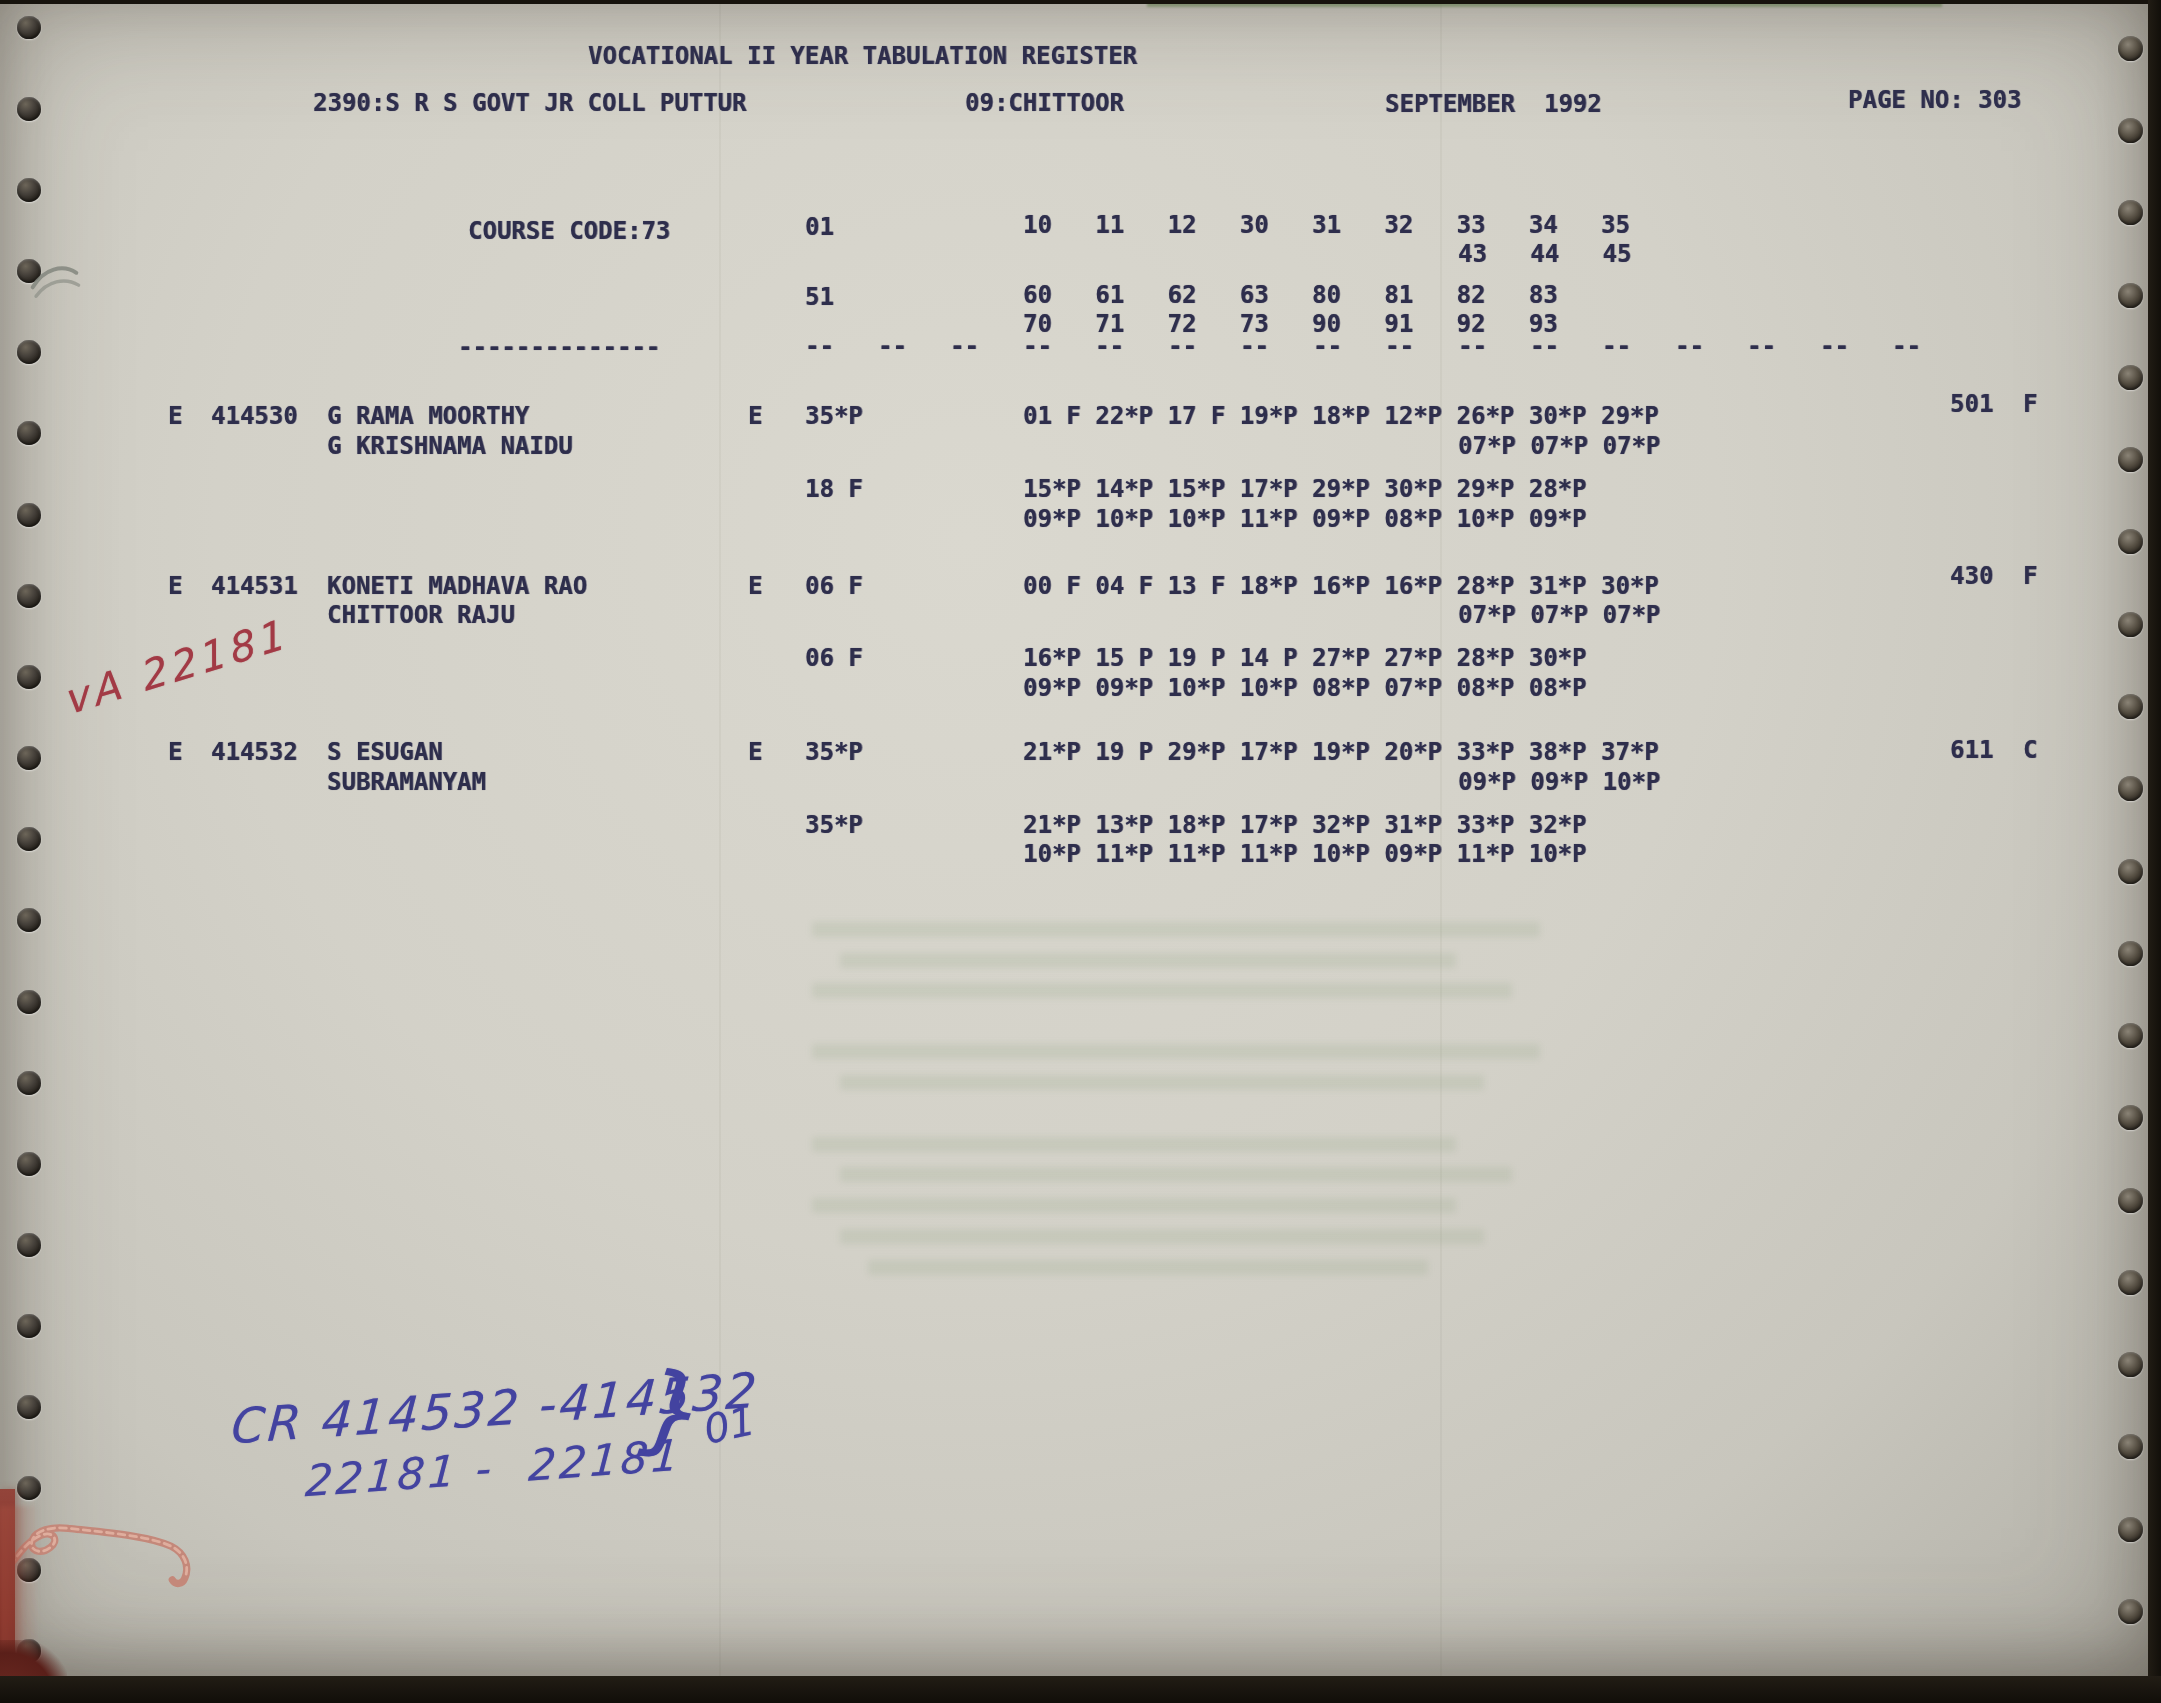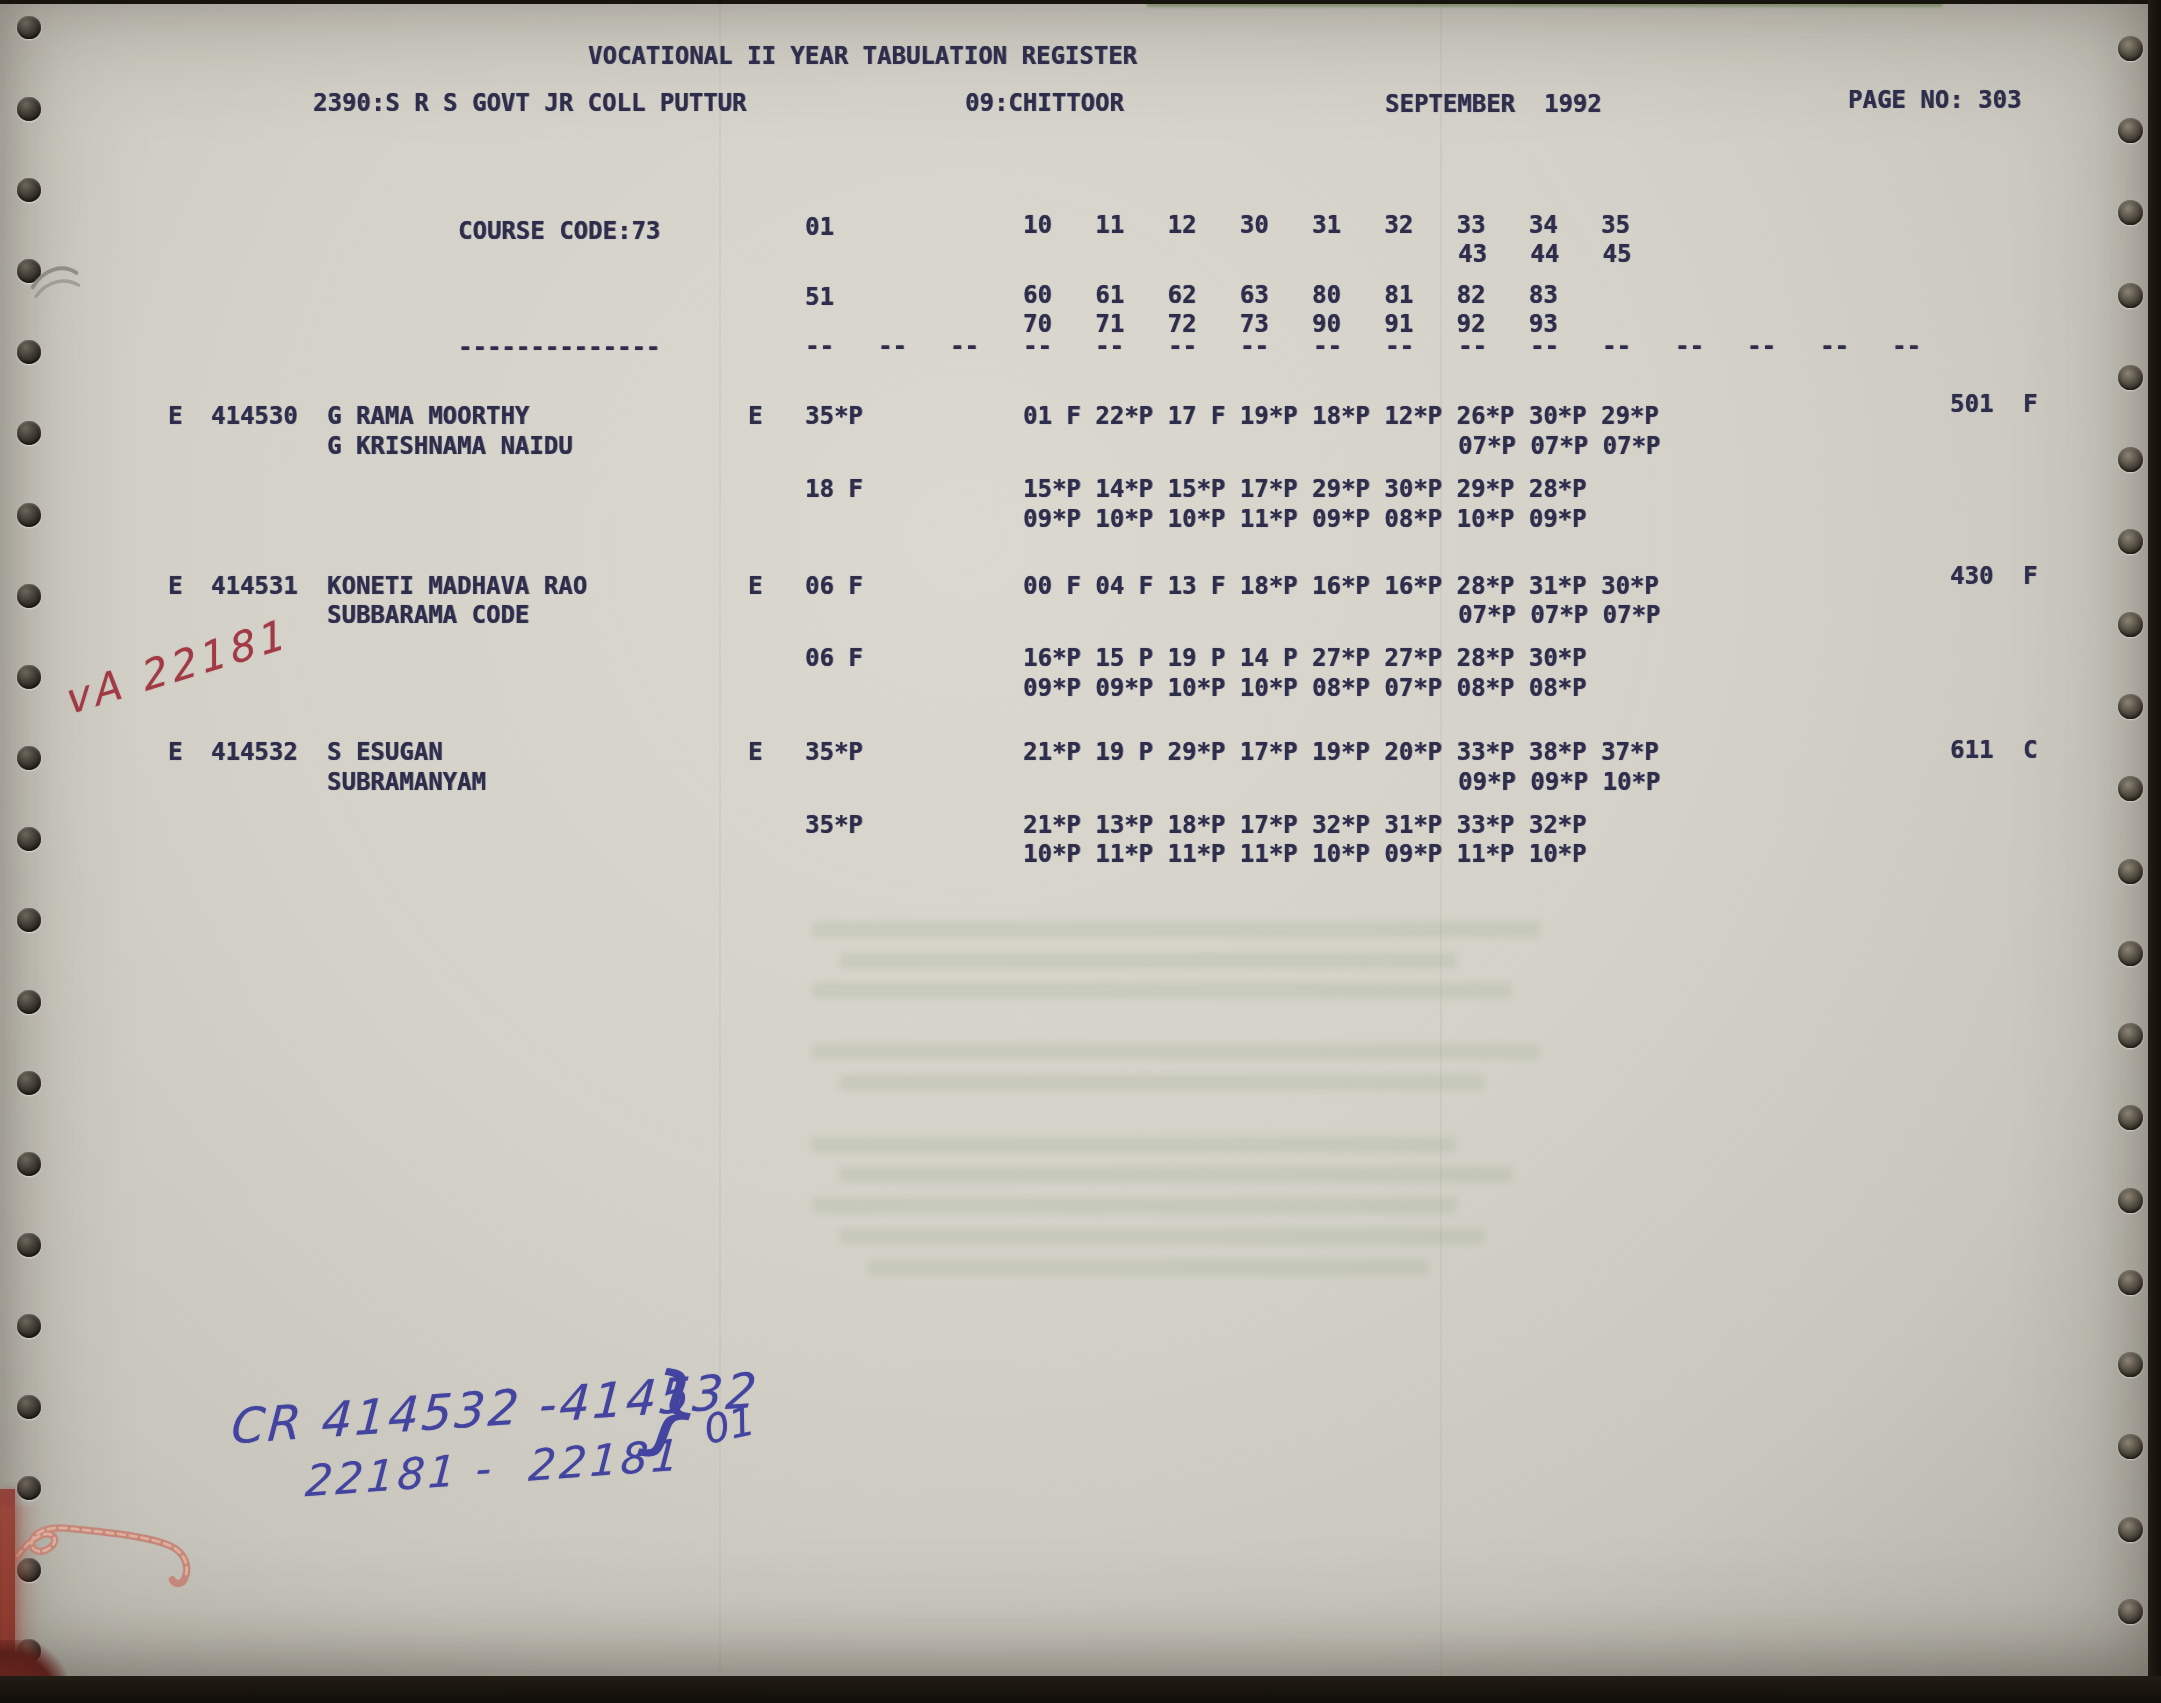--- a/index.html
+++ b/index.html
@@ -131,21 +131,21 @@
       <div class="ghost" style="left: 868px; top: 1260px; width: 560px; height: 14.6px;"></div>
     </div>
   <div id="top-bleed"></div>
 
   <div id="printed">
       <span class="prt" style="left: 588px; top: 44px;">VOCATIONAL II YEAR TABULATION REGISTER</span>
       <span class="prt" style="left: 313px; top: 91px;">2390:S R S GOVT JR COLL PUTTUR</span>
       <span class="prt" style="left: 965px; top: 91px;">09:CHITTOOR</span>
       <span class="prt" style="left: 1385px; top: 92px;">SEPTEMBER  1992</span>
       <span class="prt" style="left: 1848px; top: 88px;">PAGE NO: 303</span>
-      <span class="prt" style="left: 458px; top: 219px;">COURSE CODE:73</span>
+      <span class="prt" style="left: 468px; top: 219px;">COURSE CODE:73</span>
       <span class="prt" style="left: 805px; top: 215px;">01</span>
       <span class="prt" style="left: 1023px; top: 213px;">10   11   12   30   31   32   33   34   35</span>
       <span class="prt" style="left: 1458px; top: 242px;">43   44   45</span>
       <span class="prt" style="left: 805px; top: 285px;">51</span>
       <span class="prt" style="left: 1023px; top: 283px;">60   61   62   63   80   81   82   83</span>
       <span class="prt" style="left: 1023px; top: 312px;">70   71   72   73   90   91   92   93</span>
       <span class="prt" style="left: 458px; top: 335px;">--------------</span>
       <span class="prt" style="left: 805px; top: 334px;">--</span>
       <span class="prt" style="left: 878px; top: 334px;">--</span>
       <span class="prt" style="left: 950px; top: 334px;">--</span>
@@ -176,21 +176,21 @@
       <span class="prt" style="left: 1023px; top: 477px;">15*P 14*P 15*P 17*P 29*P 30*P 29*P 28*P</span>
       <span class="prt" style="left: 1023px; top: 507px;">09*P 10*P 10*P 11*P 09*P 08*P 10*P 09*P</span>
       <span class="prt" style="left: 168px; top: 574px;">E</span>
       <span class="prt" style="left: 211px; top: 574px;">414531</span>
       <span class="prt" style="left: 327px; top: 574px;">KONETI MADHAVA RAO</span>
       <span class="prt" style="left: 748px; top: 574px;">E</span>
       <span class="prt" style="left: 805px; top: 574px;">06 F</span>
       <span class="prt" style="left: 1023px; top: 574px;">00 F 04 F 13 F 18*P 16*P 16*P 28*P 31*P 30*P</span>
       <span class="prt" style="left: 1950px; top: 564px;">430</span>
       <span class="prt" style="left: 2023px; top: 564px;">F</span>
-      <span class="prt" style="left: 327px; top: 603px;">SUBBARAMA CODE</span>
+      <span class="prt" style="left: 327px; top: 603px;">CHITTOOR RAJU</span>
       <span class="prt" style="left: 1458px; top: 603px;">07*P 07*P 07*P</span>
       <span class="prt" style="left: 805px; top: 646px;">06 F</span>
       <span class="prt" style="left: 1023px; top: 646px;">16*P 15 P 19 P 14 P 27*P 27*P 28*P 30*P</span>
       <span class="prt" style="left: 1023px; top: 676px;">09*P 09*P 10*P 10*P 08*P 07*P 08*P 08*P</span>
       <span class="prt" style="left: 168px; top: 740px;">E</span>
       <span class="prt" style="left: 211px; top: 740px;">414532</span>
       <span class="prt" style="left: 327px; top: 740px;">S ESUGAN</span>
       <span class="prt" style="left: 748px; top: 740px;">E</span>
       <span class="prt" style="left: 805px; top: 740px;">35*P</span>
       <span class="prt" style="left: 1023px; top: 740px; text-align: right;">21*P 19 P 29*P 17*P 19*P 20*P 33*P 38*P 37*P</span>

